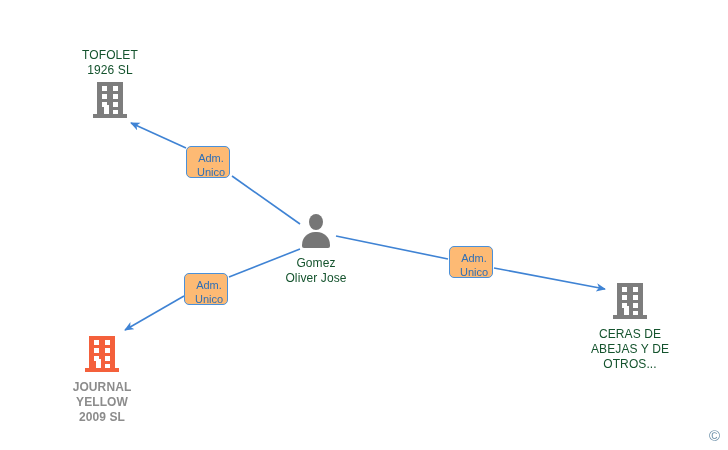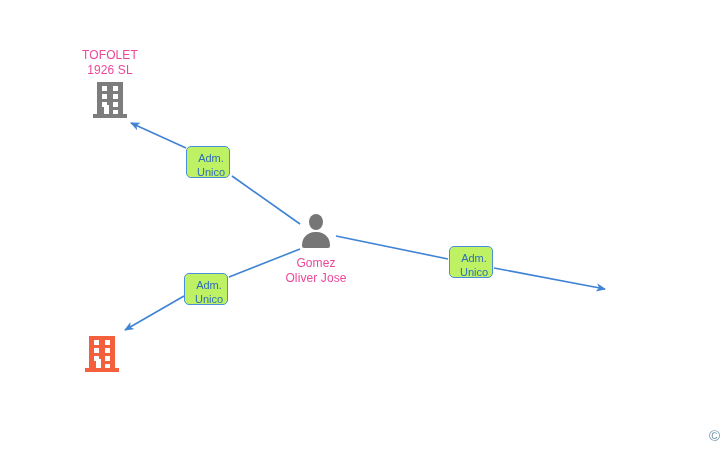--- a/index.html
+++ b/index.html
@@ -29,21 +29,21 @@
   .node {
     position: absolute;
     width: 150px;
     margin-left: -75px;
     text-align: center;
     z-index: 3;
   }
   .node-label {
     font-size: 12px;
     line-height: 15px;
-    color: #ec4899;
+    color: #14532d;
     letter-spacing: 0.1px;
     white-space: pre-line;
   }
   .node-label.bold {
     font-weight: bold;
     color: #8c8c8c;
   }
   .node-label.above {
     margin-bottom: 4px;
   }
@@ -115,21 +115,21 @@
     width: 28px;
     height: 16px;
     background: #767676;
     border-radius: 13px 13px 2px 2px;
   }
 
   
   .edge-label {
     position: absolute;
     box-sizing: border-box;
-    background: #bef264;
+    background: #fdba74;
     border: 1px solid #4a90d9;
     border-radius: 5px;
     color: #2f6fb5;
     font-size: 11px;
     line-height: 14px;
     text-align: center;
     padding: 4px 0 5px 6px;
     white-space: pre-line;
     z-index: 4;
   }
@@ -220,22 +220,42 @@
       <div class="win" style="left:9px;  top:4px;"></div>
       <div class="win" style="left:20px; top:4px;"></div>
       <div class="win" style="left:9px;  top:12px;"></div>
       <div class="win" style="left:20px; top:12px;"></div>
       <div class="win" style="left:9px;  top:20px;"></div>
       <div class="win" style="left:20px; top:20px;"></div>
       <div class="win" style="left:20px; top:28px; height:4px;"></div>
       <div class="door"></div>
       <div class="base"></div>
     </div>
-  </div>
-
+    <div class="node-label below bold">JOURNAL
+YELLOW
+2009 SL</div>
+  </div>
+
+  <div class="node" id="node-ceras" style="left:630px; top:283px;">
+    <div class="bldg">
+      <div class="body"></div>
+      <div class="win" style="left:9px;  top:4px;"></div>
+      <div class="win" style="left:20px; top:4px;"></div>
+      <div class="win" style="left:9px;  top:12px;"></div>
+      <div class="win" style="left:20px; top:12px;"></div>
+      <div class="win" style="left:9px;  top:20px;"></div>
+      <div class="win" style="left:20px; top:20px;"></div>
+      <div class="win" style="left:20px; top:28px; height:4px;"></div>
+      <div class="door"></div>
+      <div class="base"></div>
+    </div>
+    <div class="node-label below">CERAS DE
+ABEJAS Y DE
+OTROS...</div>
+  </div>
 
   <div class="edge-label" style="left:186px; top:146px; width:44px; height:32px;">Adm.
 Unico</div>
 
   <div class="edge-label" style="left:184px; top:273px; width:44px; height:32px;">Adm.
 Unico</div>
 
   <div class="edge-label" style="left:449px; top:246px; width:44px; height:32px;">Adm.
 Unico</div>
 

